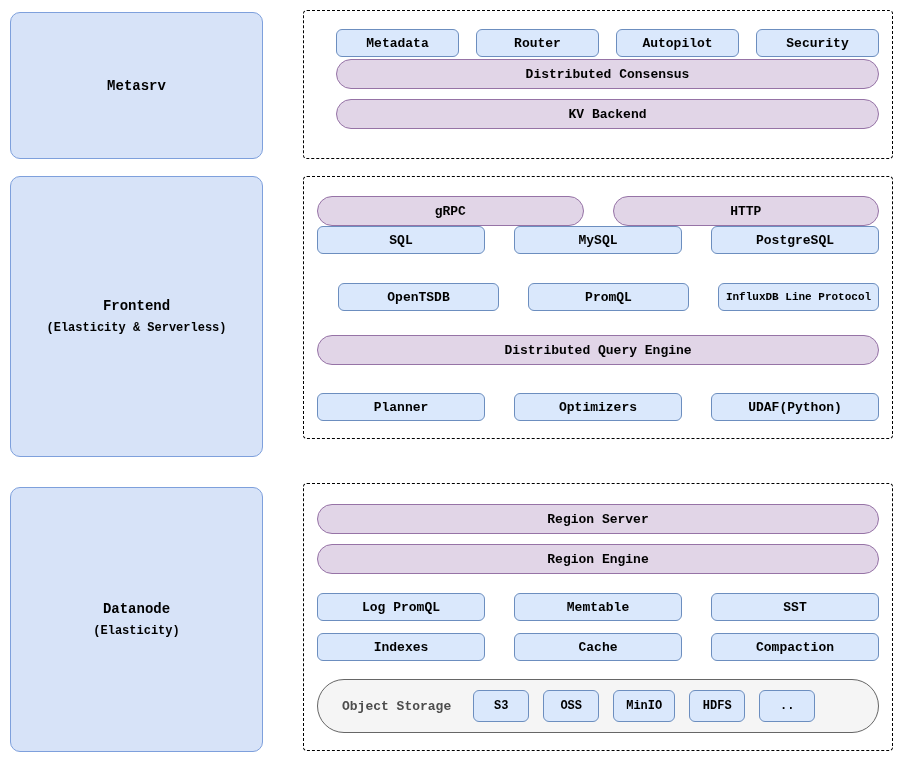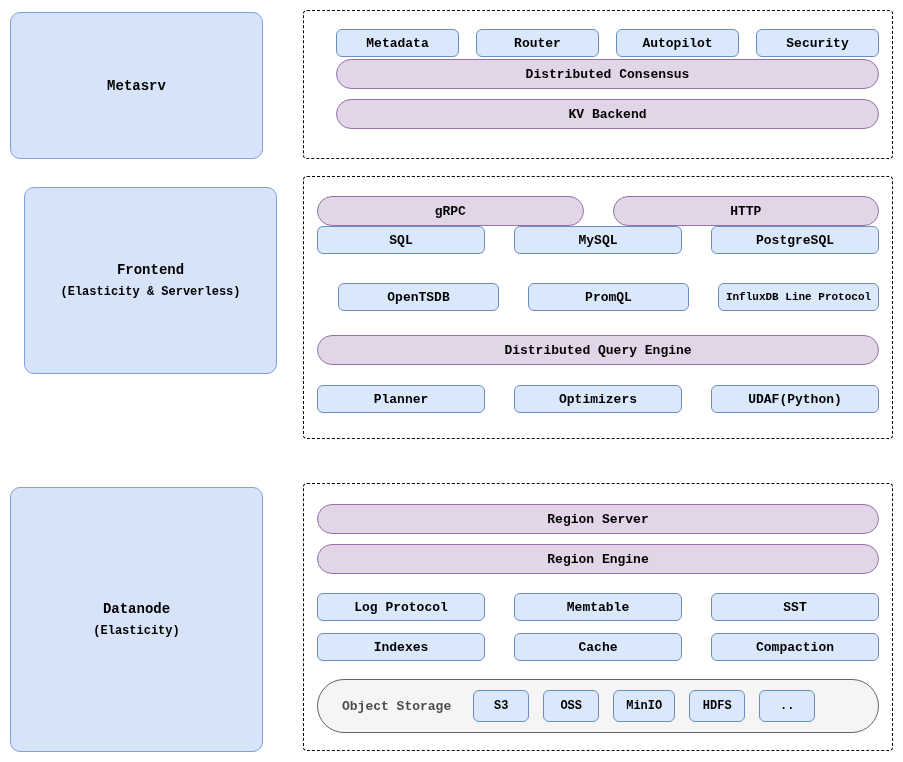--- a/index.html
+++ b/index.html
@@ -26,21 +26,21 @@
   
   .left-panel {
     position: absolute; left: 10px; width: 253px;
     background: var(--panel-blue-fill);
     border: 1px solid var(--panel-blue-border);
     border-radius: 10px;
     display: flex; flex-direction: column; align-items: center; justify-content: center;
     text-align: center;
   }
   #panel-metasrv  { top: 12px;  height: 147px; }
-  #panel-frontend { top: 187px; height: 187px; margin-left: 14px; }
+  #panel-frontend { top: 176px; height: 281px; }
   #panel-datanode { top: 487px; height: 265px; }
   .panel-title    { font-size: 14px; font-weight: 700; }
   .panel-subtitle { font-size: 12px; font-weight: 700; margin-top: 7px; }
 
   
   .group {
     position: absolute; left: 303px; width: 590px;
     border: 1px dashed var(--container-border);
     border-radius: 4px;
     padding: 0 13px;
@@ -75,21 +75,21 @@
 
   
   #group-metasrv .modules        { margin-top: 18px; }
   #group-metasrv .pill-consensus { margin-top: 2px; }
   #group-metasrv .pill-kv        { margin-top: 10px; }
 
   #group-frontend .pills-row     { margin-top: 19px; }
   #group-frontend .proto-row-1   { }
   #group-frontend .proto-row-2   { margin-top: 29px; padding-left: 21px; }
   #group-frontend .pill-engine   { margin-top: 24px; }
-  #group-frontend .comp-row      { margin-top: 20px; text-align: center; }
+  #group-frontend .comp-row      { margin-top: 28px; text-align: center; }
 
   #group-datanode .pill-region-server { margin-top: 20px; }
   #group-datanode .pill-region-engine { margin-top: 10px; }
   #group-datanode .dn-row-1      { margin-top: 19px; }
   #group-datanode .dn-row-2      { margin-top: 12px; }
 
   .storage {
     margin-top: 18px; height: 54px;
     background: var(--storage-gray-fill);
     border: 1px solid var(--storage-gray-border);
@@ -160,21 +160,21 @@
       <div class="box">Planner</div>
       <div class="box">Optimizers</div>
       <div class="box">UDAF(Python)</div>
     </div>
   </div>
 
   <div class="group" id="group-datanode">
     <div class="pill full pill-region-server">Region Server</div>
     <div class="pill full pill-region-engine">Region Engine</div>
     <div class="row dn-row-1">
-      <div class="box">Log Protocol</div>
+      <div class="box">Log PromQL</div>
       <div class="box">Memtable</div>
       <div class="box">SST</div>
     </div>
     <div class="row dn-row-2">
       <div class="box">Indexes</div>
       <div class="box">Cache</div>
       <div class="box">Compaction</div>
     </div>
     <div class="storage">
       <div class="storage-label">Object Storage</div>

